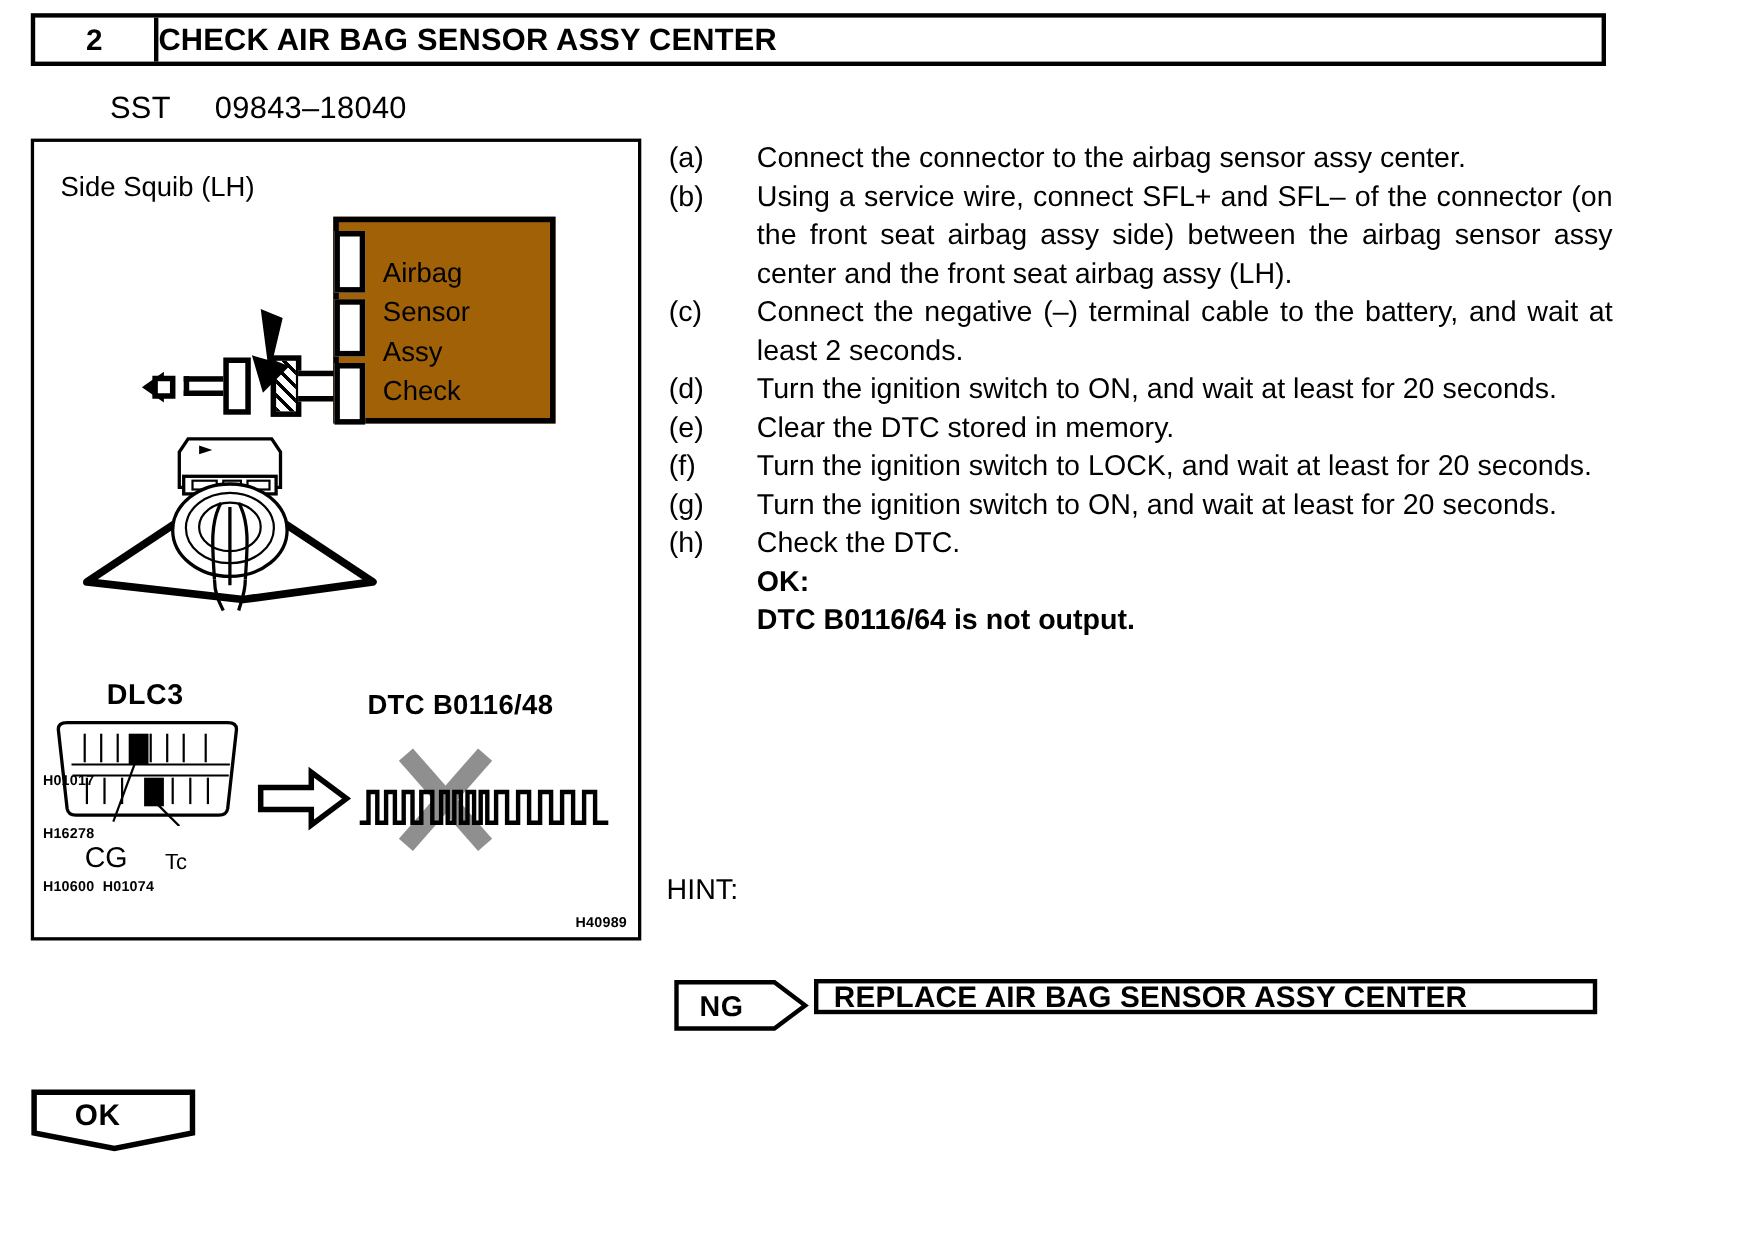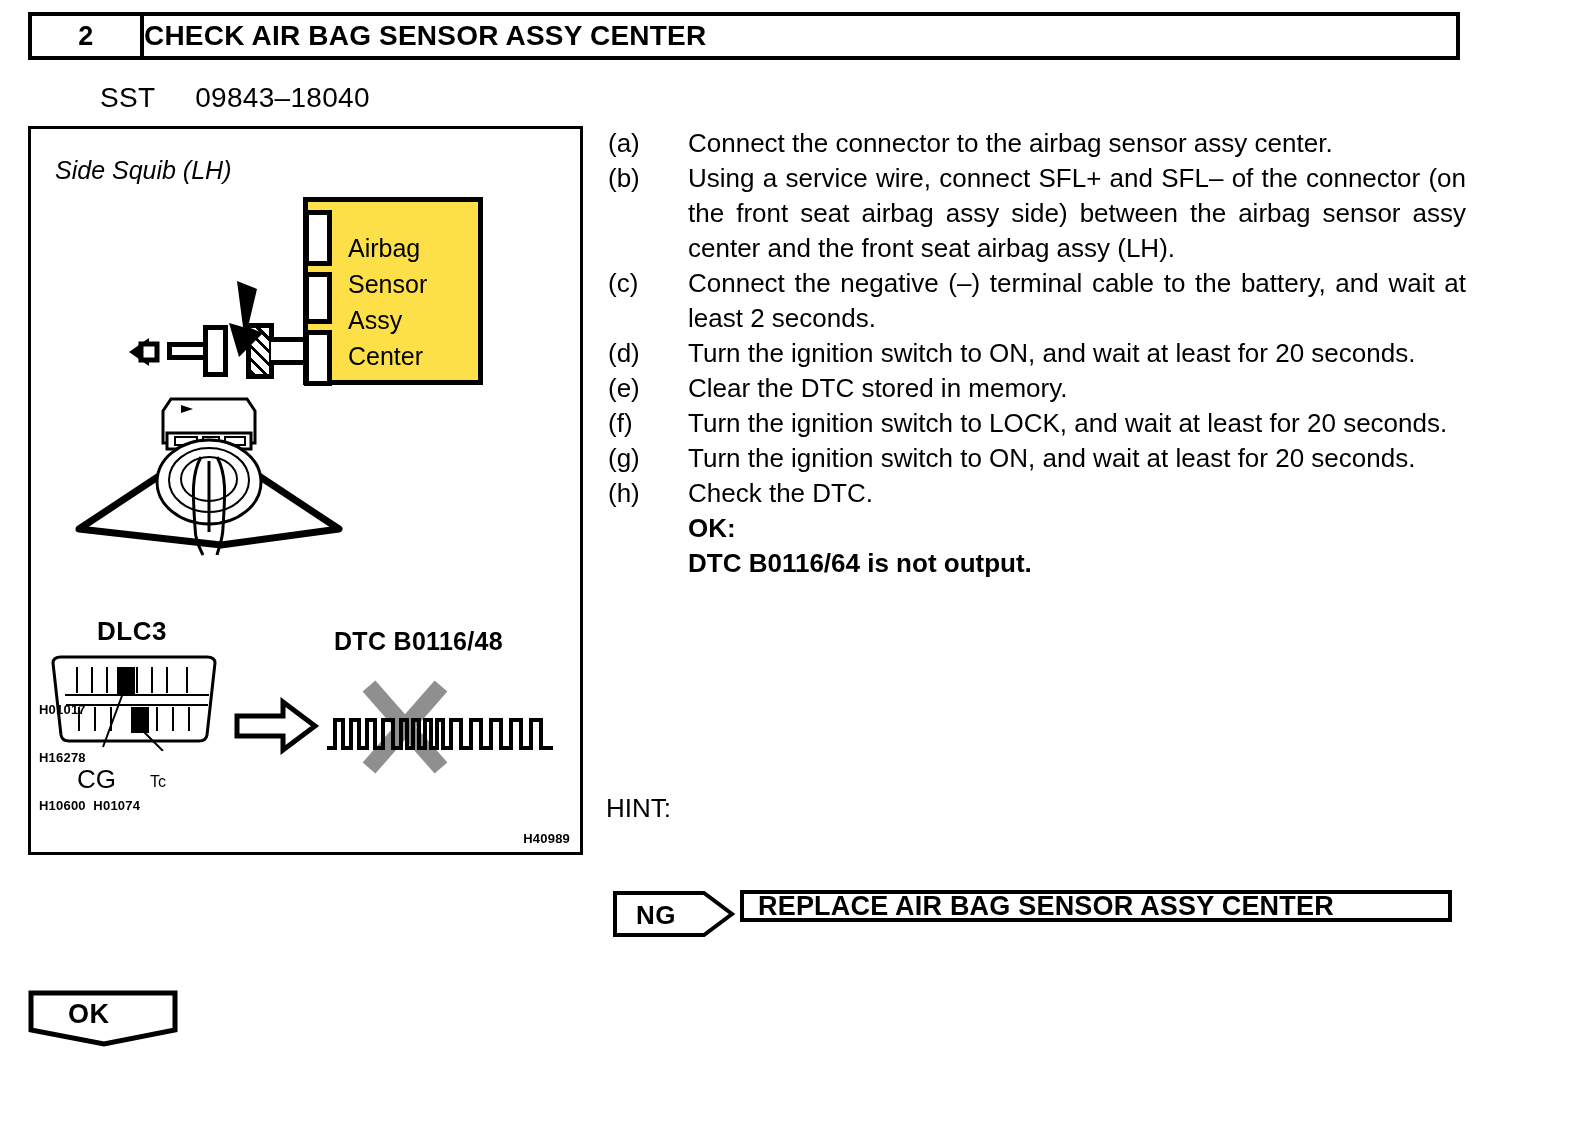--- a/index.html
+++ b/index.html
@@ -66,21 +66,20 @@
     height: 729px;
     border: 3px solid #000;
     box-sizing: border-box;
     background: #fff;
   }
   #figure-label-side-squib {
     position: absolute;
     left: 24px;
     top: 27px;
     font-size: 25px;
-    font-style: italic;
   }
 
   #conn-body-1 {
     position: absolute;
     left: 172px; top: 196px;
     width: 25px; height: 52px;
     border: 5px solid #000;
     background: #fff;
     box-sizing: border-box;
   }
@@ -109,24 +108,24 @@
     border: 5px solid #000;
     border-right: 0;
     background: #fff;
     box-sizing: border-box;
   }
 
   
   #sensor-box {
     position: absolute;
     left: 272px; top: 68px;
-    width: 180px; height: 188px;
+    width: 202px; height: 188px;
     border: 5px solid #000;
     box-sizing: border-box;
-    background: #fde047;
+    background: #a16207;
   }
   .sensor-tab {
     position: absolute;
     left: -4px;
     width: 28px;
     border: 5px solid #000;
     box-sizing: border-box;
     background: #fff;
   }
   #sensor-label {
@@ -169,21 +168,21 @@
     width: 190px; height: 100px;
   }
   #cg-label {
     position: absolute;
     left: 46px; top: 635px;
     font-size: 26px;
   }
   #tc-label {
     position: absolute;
     left: 119px; top: 644px;
-    font-size: 16px;
+    font-size: 20px;
   }
 
   
   #dtc-label {
     position: absolute;
     left: 303px; top: 498px;
     font-size: 25px;
     font-weight: bold;
     letter-spacing: 0.3px;
   }
@@ -324,21 +323,21 @@
   <div id="conn-wire"></div>
 
   <div id="sensor-box">
     <div class="sensor-tab" style="top:8px;height:56px;"></div>
     <div class="sensor-tab" style="top:70px;height:52px;"></div>
     <div class="sensor-tab" style="top:128px;height:56px;"></div>
     <div id="sensor-label">
       <div>Airbag</div>
       <div>Sensor</div>
       <div>Assy</div>
-      <div>Center</div>
+      <div>Check</div>
     </div>
   </div>
 
   <svg id="down-arrow" viewBox="0 0 60 80">
     <path d="M 20 2 L 40 10 L 31 48 L 46 54 L 22 78 L 12 44 L 26 48 Z" fill="#000"></path>
   </svg>
 
   <svg id="mid-connector" viewBox="0 0 300 190">
 
     <path d="M 18 142 L 148 56 L 278 142 L 160 158 Z" fill="#fff" stroke="#000" stroke-width="7" stroke-linejoin="round"></path>

